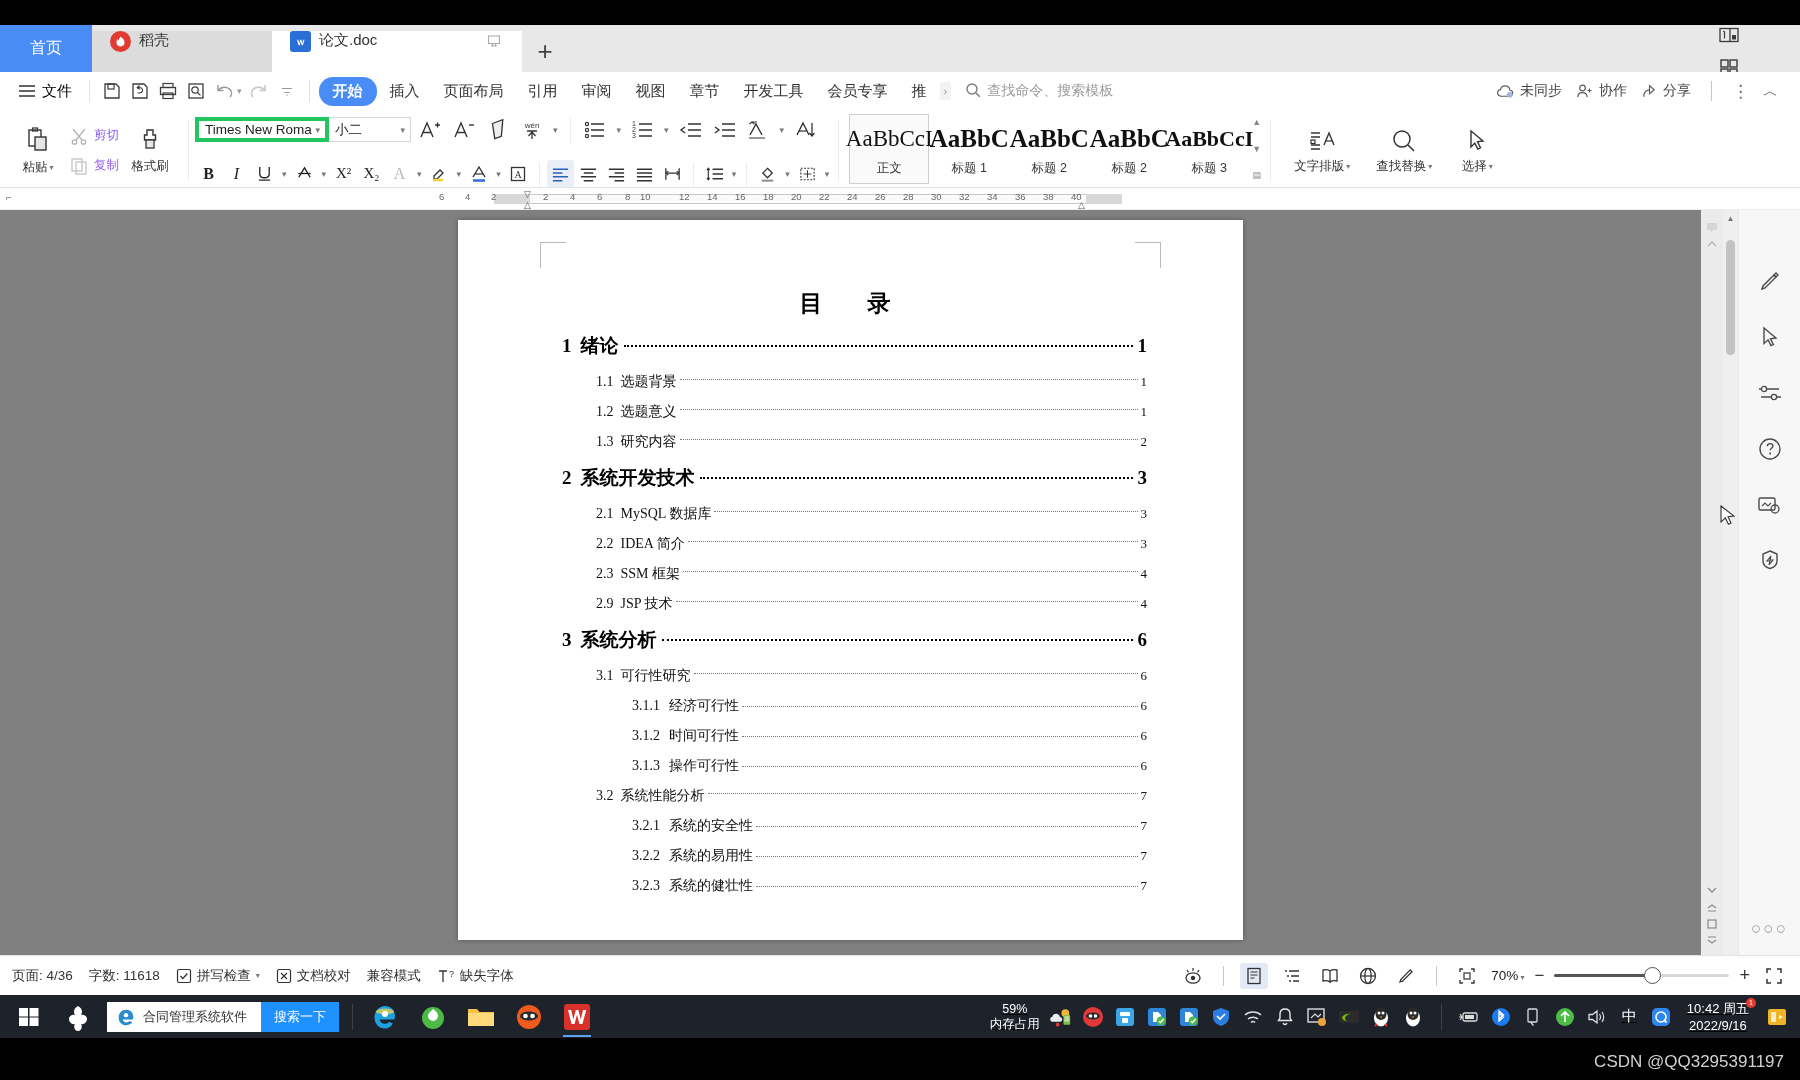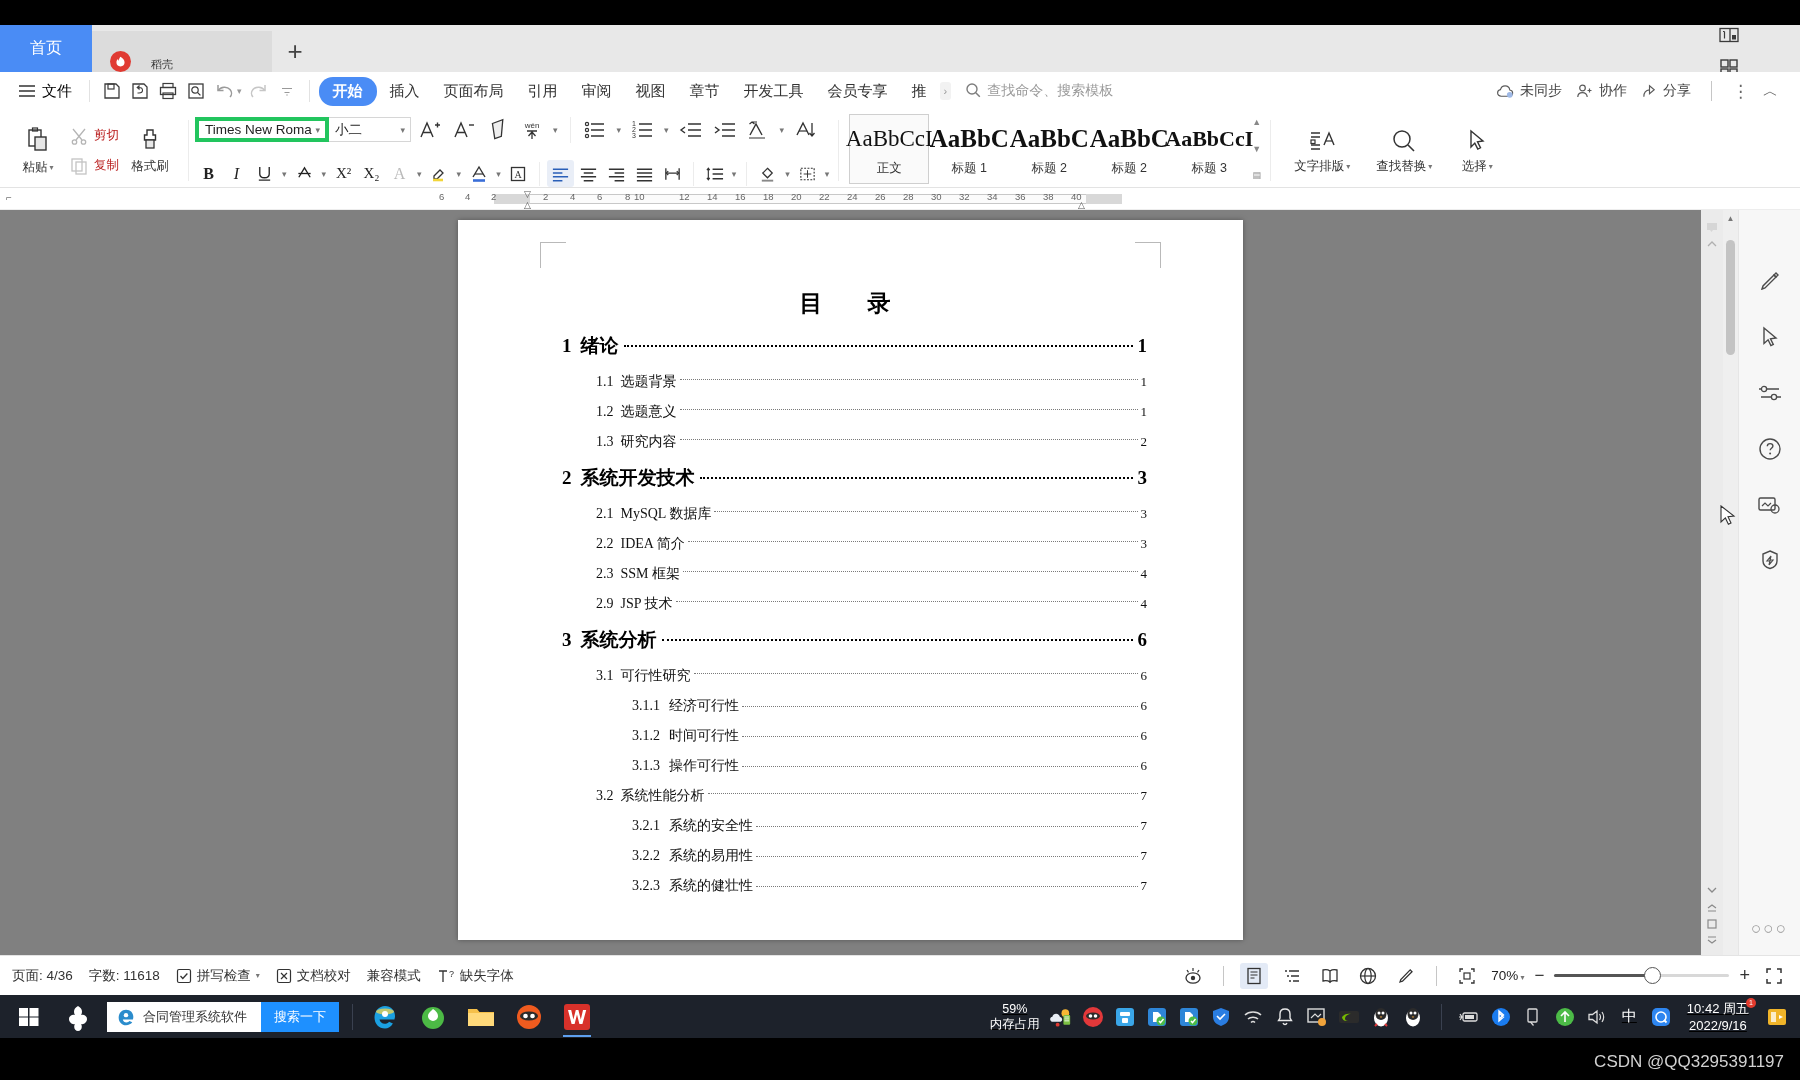--- a/index.html
+++ b/index.html
@@ -19,22 +19,22 @@
     background:#fff; display:flex; flex-direction:column;
   }
 
   
   .tabbar { height:47px; background:#e8e8e8; display:flex; align-items:flex-end; position:relative; }
   .tab-home {
     width:92px; height:47px; background:#4a8cf5; color:#fff; font-size:16px;
     display:flex; align-items:center; justify-content:center; cursor:pointer;
   }
   .tab {
-    height:41px; display:flex; align-items:flex-end; gap:20px; padding:0 18px;
-    font-size:11px; color:#333; cursor:pointer; position:relative; min-width:180px;
+    height:41px; display:flex; align-items:flex-start; gap:8px; padding:0 18px;
+    font-size:15px; color:#333; cursor:pointer; position:relative; min-width:180px;
   }
   .tab.inactive { background:#dcdcdc; }
   .tab.active { background:#fff; min-width:250px; }
   .tab-ico { width:21px; height:21px; border-radius:3px; display:flex; align-items:center; justify-content:center;
              font-size:13px; color:#fff; font-weight:bold; flex-shrink:0; }
   .ico-daoke { background:#e03a32; border-radius:50%; font-family:"DejaVu Sans",sans-serif; }
   .ico-w { background:#2a6fd6; }
   .tab-restore { margin-left:auto; width:20px; height:20px; opacity:.55; }
   .tab-plus { width:46px; height:41px; display:flex; align-items:center; justify-content:center;
               font-size:26px; color:#444; cursor:pointer; font-weight:300; }
@@ -64,21 +64,21 @@
 
   
   .ribbon { height:78px; background:#fff; display:flex; align-items:stretch; padding:4px 6px 0 6px;
             border-bottom:1px solid #e3e3e3; position:relative; }
   .rgroup { display:flex; align-items:center; padding:0 5px; }
   .rsep { width:1px; background:#ececec; margin:6px 6px; }
   .big-btn { width:54px; display:flex; flex-direction:column; align-items:center; justify-content:center;
              gap:3px; cursor:pointer; font-size:12.5px; color:#333; height:70px; }
   .big-btn .lbl { display:flex; align-items:center; gap:2px; }
   .stack2 { display:flex; flex-direction:column; justify-content:center; gap:6px; height:70px; padding:0 4px; }
-  .small-btn { display:flex; align-items:center; gap:5px; font-size:12.5px; color:#b91c1c; cursor:pointer; height:24px; }
+  .small-btn { display:flex; align-items:center; gap:5px; font-size:12.5px; color:#8b5cf6; cursor:pointer; height:24px; }
   .fontrow { display:flex; align-items:center; gap:3px; }
   .font-name {
     width:134px; height:25px; border:4px solid #22c55e; background:#fff; font-size:13.5px; color:#222;
     display:flex; align-items:center; padding:0 2px 0 6px; cursor:text;
   }
   .font-name .nm { flex:1; overflow:hidden; white-space:nowrap; }
   .font-size {
     width:82px; height:25px; border:1px solid #d6d6d6; border-left:none; background:#fff; font-size:13.5px; color:#222;
     display:flex; align-items:center; padding:0 2px 0 6px; cursor:text;
   }
@@ -208,20 +208,35 @@
         <span>首页</span>
       </div>
       <div class="tab inactive">
         <span class="tab-ico ico-daoke">
           <svg width="13" height="13" viewBox="0 0 16 16">
               <path d="M8 2c3 2 5 4 5 7a5 5 0 0 1-10 0c0-2 1-3 2-4 0 1 .5 2 1 2 0-2 1-4 2-5z" fill="#fff"></path>
             </svg>
         </span>
         <span>稻壳</span>
       </div>
+      <div class="tab active">
+        <span class="tab-ico ico-w">
+          <svg width="14" height="14" viewBox="0 0 16 16">
+              <path d="M2 3.5h12v9H2z" fill="#2a6fd6"></path>
+              <path d="M3.4 5.4h1.5l1.1 4.3 1.1-4.3h1.3l1.1 4.3 1.1-4.3h1.4l-1.8 6.2h-1.4L7.7 7.4l-1.1 4.2H5.2z" fill="#fff"></path>
+            </svg>
+        </span>
+        <span>论文.doc</span>
+        <span class="tab-restore">
+          <svg width="20" height="20" viewBox="0 0 20 20">
+              <rect x="4.5" y="5" width="11" height="7.5" fill="none" stroke="#666" stroke-width="1.1"></rect>
+              <path d="M8.5 12.5v2M11.5 12.5v2M7 15h6" stroke="#666" stroke-width="1.1" fill="none"></path>
+            </svg>
+        </span>
+      </div>
       <div class="tab-plus">
         <span>+</span>
       </div>
 
       <div class="tabbar-right">
         <div class="tb-icon">
           <svg width="24" height="20" viewBox="0 0 24 20">
               <rect x="3" y="3.5" width="18" height="13" fill="none" stroke="#3a3a3a" stroke-width="1.3"></rect>
               <path d="M13 3.5v13" stroke="#3a3a3a" stroke-width="1.3"></path>
               <rect x="15" y="10" width="4" height="4.5" fill="#3a3a3a"></rect>
@@ -675,21 +690,21 @@
       <div class="ruler-line" style="left:530px;width:556px;"></div>
       <div class="ruler-shade" style="left:1086px;width:36px;"></div>
       <div class="ruler">
         <span class="rk" style="left:-41px;">6</span>
         <span class="rk" style="left:-15px;">4</span>
         <span class="rk" style="left:11px;">2</span>
         <span class="rk" style="left:63px;">2</span>
         <span class="rk" style="left:90px;">4</span>
         <span class="rk" style="left:117px;">6</span>
         <span class="rk" style="left:145px;">8</span>
-        <span class="rk" style="left:154px;">10</span>
+        <span class="rk" style="left:160px;">10</span>
         <span class="rk" style="left:199px;">12</span>
         <span class="rk" style="left:227px;">14</span>
         <span class="rk" style="left:255px;">16</span>
         <span class="rk" style="left:283px;">18</span>
         <span class="rk" style="left:311px;">20</span>
         <span class="rk" style="left:339px;">22</span>
         <span class="rk" style="left:367px;">24</span>
         <span class="rk" style="left:395px;">26</span>
         <span class="rk" style="left:423px;">28</span>
         <span class="rk" style="left:451px;">30</span>

